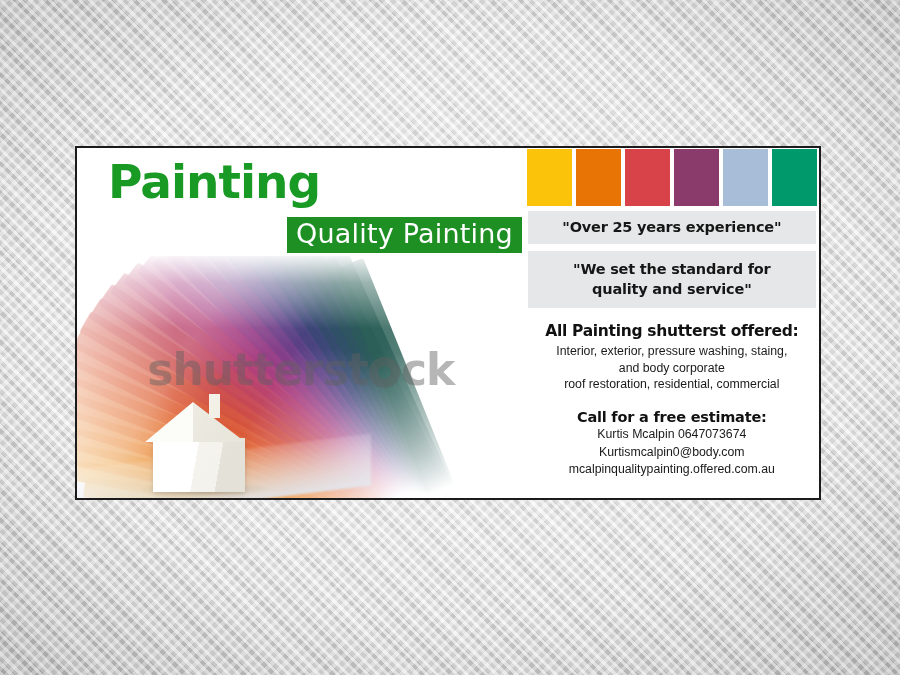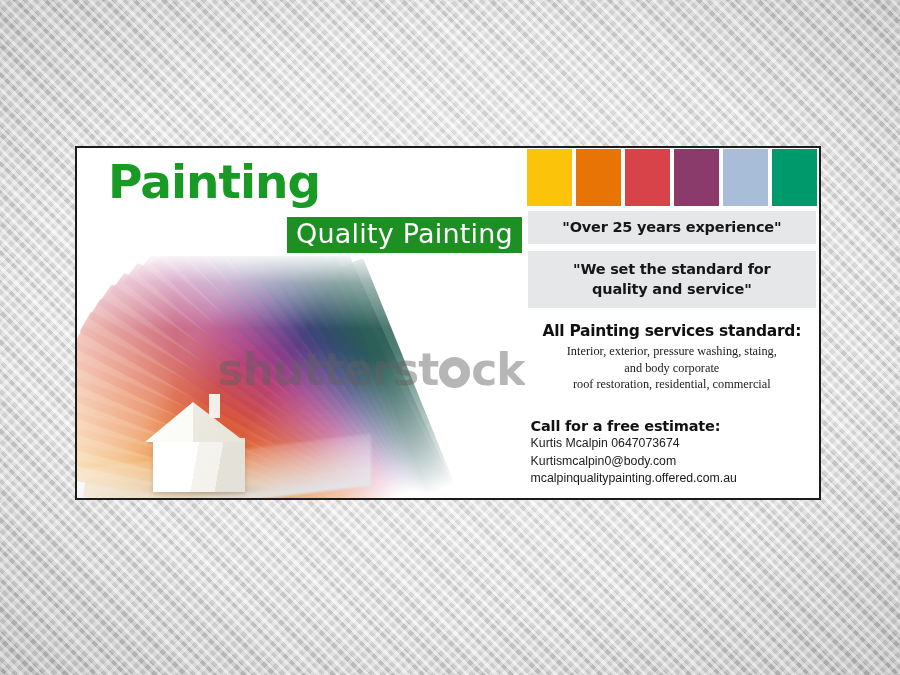--- a/index.html
+++ b/index.html
@@ -121,21 +121,21 @@
     width:300px; height:52px;
     background:linear-gradient(to top, rgba(225,228,234,.95), rgba(255,255,255,.15));
     transform:skewY(-7deg);
     filter:blur(1.2px);
   }
 
   
   .watermark {
     position:absolute;
     left:0; right:0; top:88px;
-    text-align:right;
+    text-align:center;
     font-family:"DejaVu Sans", sans-serif;
     font-weight:bold;
     font-size:44px;
     letter-spacing:-1px;
     color:rgba(96,96,96,.46);
     user-select:none;
     white-space:nowrap;
   }
   .watermark .wm-o {
     display:inline-block;
@@ -207,27 +207,27 @@
   .services { margin-top:14px; text-align:center; padding:0 6px; }
   .services-title {
     font-family:"DejaVu Sans", sans-serif;
     font-weight:bold;
     font-size:15.5px;
     color:#111;
     letter-spacing:-.3px;
   }
   .services-body {
     margin-top:3px;
-    font-family:Liberation Serif, serif;
+    font-family:Liberation Sans, sans-serif;
     font-size:12.3px;
     line-height:1.36;
     color:#1a1a1a;
   }
 
-  .contact { margin-top:25px; text-align:left; padding:0 6px; }
+  .contact { margin-top:16px; text-align:center; padding:0 6px; }
   .contact-title {
     font-family:"DejaVu Sans", sans-serif;
     font-weight:bold;
     font-size:14.5px;
     color:#111;
     letter-spacing:-.2px;
   }
   .contact-line {
     font-family:"Liberation Sans", sans-serif;
     font-size:12.3px;
@@ -315,21 +315,21 @@
       </div>
 
     <div class="quote-box quote-1">"Over 25 years experience"</div>
 
     <div class="quote-box quote-2">
       <div>"We set the standard for</div>
       <div>quality and service"</div>
     </div>
 
     <div class="services">
-      <div class="services-title">All Painting services standard:</div>
+      <div class="services-title">All Painting shutterst offered:</div>
       <div class="services-body">
         <div>Interior, exterior, pressure washing, staing,</div>
         <div>and body corporate</div>
         <div>roof restoration, residential, commercial</div>
       </div>
     </div>
 
     <div class="contact">
       <div class="contact-title">Call for a free estimate:</div>
       <div class="contact-line">Kurtis Mcalpin 0647073674</div>

